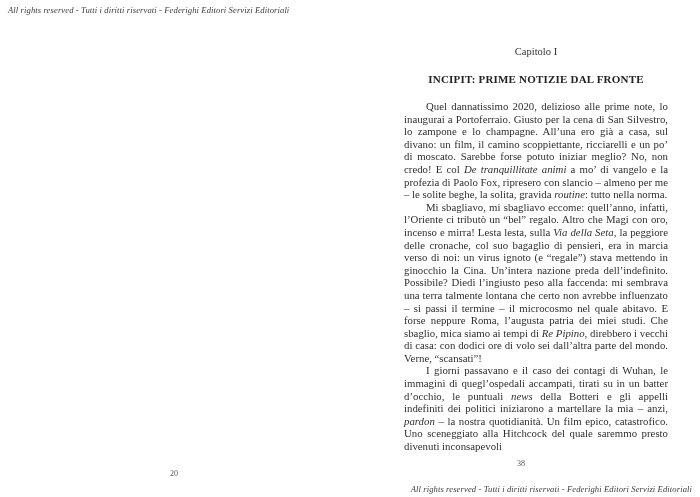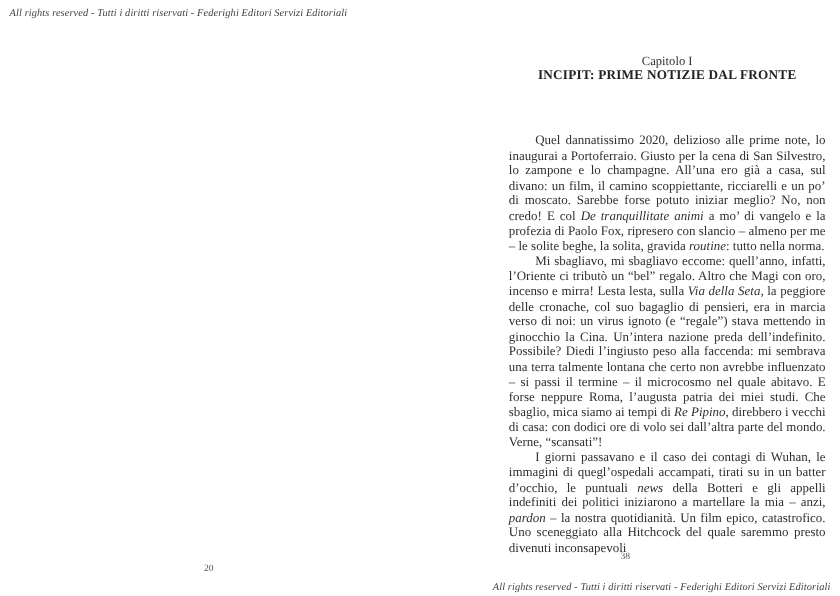--- a/index.html
+++ b/index.html
@@ -25,37 +25,38 @@
   .page-number {
     position: absolute;
     font-size: 8px;
     color: #555555;
   }
   .page-number.left { left: 170px; top: 469px; }
   .page-number.right { left: 517px; top: 459px; }
 
   .right-page-content {
     position: absolute;
-    left: 424px; top: 46px;
+    left: 404px; top: 46px;
     width: 264px;
   }
   .chapter-heading {
     text-align: center;
     font-size: 10.5px;
     color: #333333;
   }
   .chapter-title {
     text-align: center;
     font-weight: bold;
     font-size: 11px;
     letter-spacing: 0.2px;
+    margin-top: 16px;
     color: #222222;
   }
   .body-text {
-    margin-top: 42px;
+    margin-top: 15px;
     font-size: 10.8px;
     line-height: 12.6px;
     text-align: justify;
     color: #2f2f2f;
   }
   .body-text p.para {
     margin: 0;
     text-indent: 22px;
   }
   .body-text em { font-style: italic; }

